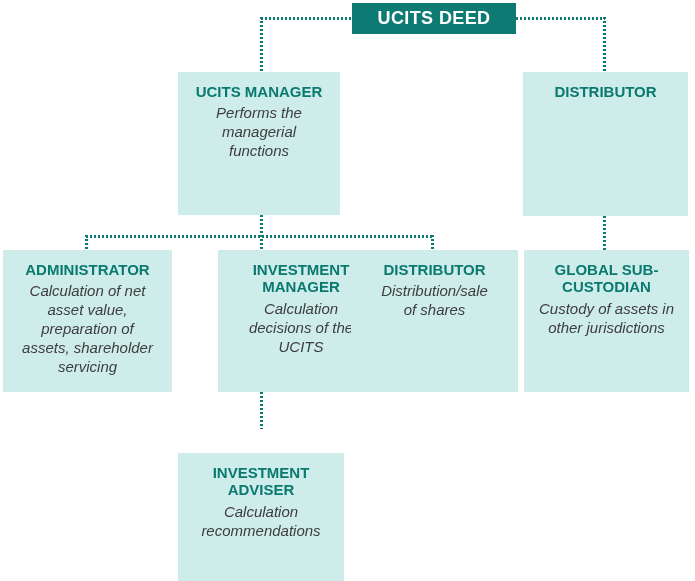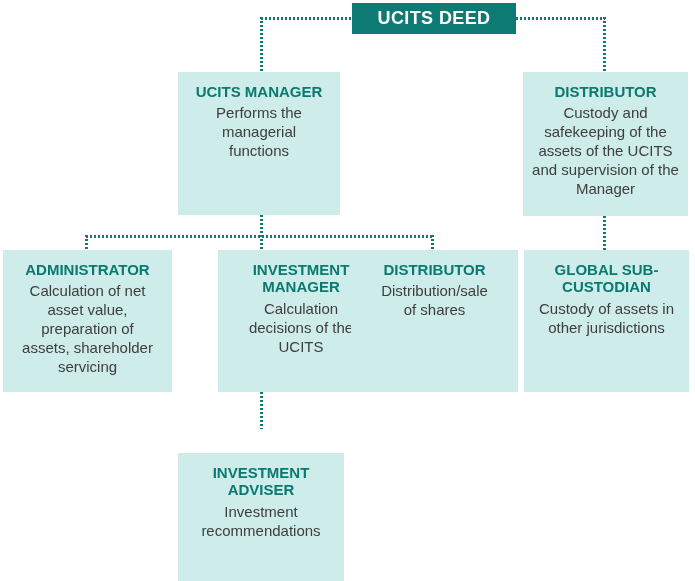--- a/index.html
+++ b/index.html
@@ -31,20 +31,21 @@
     font-weight:bold;
     font-size:15px;
     line-height:1.15;
   }
   .node .desc{
     display:block;
     margin:0 auto;
     color:var(--body-text);
     font-size:15px;
     line-height:1.27;
+    font-style:italic;
   }
   .root-node{
     position:absolute;
     left:352px;top:3px;width:164px;height:31px;
     background:var(--teal);
     color:var(--root-text);
     font-weight:bold;
     font-size:18px;
     letter-spacing:.4px;
     display:flex;align-items:center;justify-content:center;
@@ -101,21 +102,20 @@
   <div class="vline" style="left:603px;top:216px;height:34px;"></div>
 
   <div class="vline" style="left:260px;top:392px;height:37px;"></div>
 
   <div class="node n-ucits">
     <span class="title">UCITS MANAGER</span>
     <span class="desc">Performs the managerial functions</span>
   </div>
   <div class="node n-depo">
     <span class="title">DISTRIBUTOR</span>
-    <span class="desc">Custody and safekeeping of the assets of the UCITS and supervision of the Manager</span>
   </div>
 
   <div class="node n-admin">
     <span class="title">ADMINISTRATOR</span>
     <span class="desc">Calculation of net asset value, preparation of assets, shareholder servicing</span>
   </div>
   <div class="node n-invmgr">
     <span class="title">INVESTMENT MANAGER</span>
     <span class="desc">Calculation decisions of the UCITS</span>
   </div>
@@ -123,16 +123,16 @@
     <span class="title">GLOBAL SUB-CUSTODIAN</span>
     <span class="desc">Custody of assets in other jurisdictions</span>
   </div>
   <div class="node n-dist">
     <span class="title">DISTRIBUTOR</span>
     <span class="desc">Distribution/sale of shares</span>
   </div>
 
   <div class="node n-adviser">
     <span class="title">INVESTMENT ADVISER</span>
-    <span class="desc">Investment recommendations</span>
+    <span class="desc">Calculation recommendations</span>
   </div>
 
 </div>
 
 </body></html>

